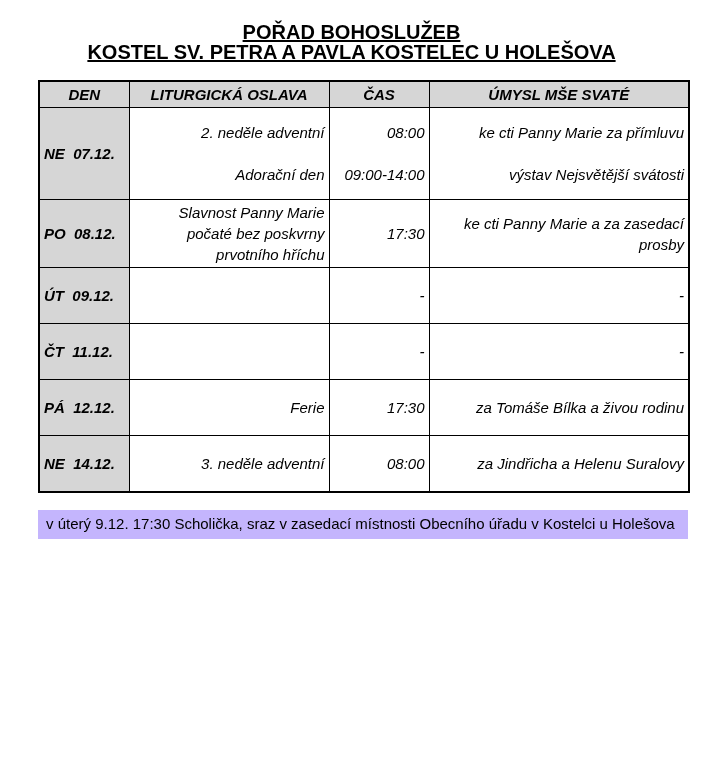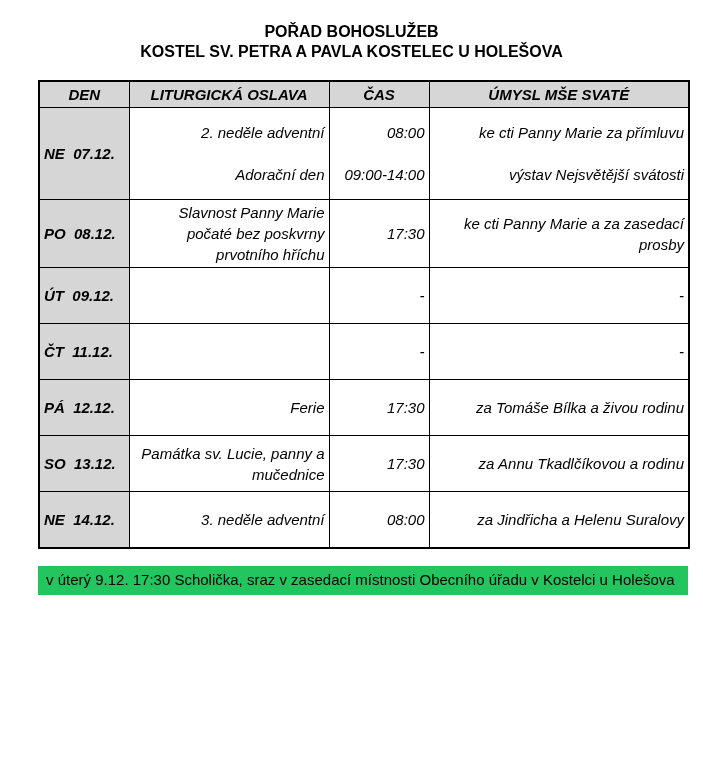--- a/index.html
+++ b/index.html
@@ -16,21 +16,22 @@
     padding-top: 22px;
     background: #ffffff;
   }
   .titles {
     text-align: center;
     line-height: 20px;
     margin-bottom: 18px;
   }
   .title-main, .title-church {
     font-weight: bold;
-    font-size: 16px;
+    font-size: 20px;
+    text-decoration: underline;
   }
   .title-dates {
     font-size: 15px;
     font-weight: normal;
     margin-top: 1px;
   }
   table.schedule {
     border-collapse: collapse;
     margin-left: 38px;
     width: 650px;
@@ -68,21 +69,21 @@
     text-align: right;
     white-space: pre-wrap;
   }
   tr.row-tall td { height: 92px; }
   tr.row-std td { height: 56px; }
   .footer-note {
     margin-left: 38px;
     margin-top: 17px;
     width: 650px;
     box-sizing: border-box;
-    background: #22c55e;
+    background: #c4b5fd;
     font-size: 15px;
     line-height: 21px;
     padding: 3px 8px 5px 8px;
   }
 </style>
 </head>
 <body>
 
 <div class="page">
 
@@ -137,26 +138,20 @@
         <td class="time-cell">-</td>
         <td class="intention-cell">-</td>
       </tr>
       <tr class="row-std">
         <td class="day-cell">PÁ  12.12.</td>
         <td class="celebration-cell">Ferie</td>
         <td class="time-cell">17:30</td>
         <td class="intention-cell">za Tomáše Bílka a živou rodinu</td>
       </tr>
       <tr class="row-std">
-        <td class="day-cell">SO  13.12.</td>
-        <td class="celebration-cell">Památka sv. Lucie, panny a mučednice</td>
-        <td class="time-cell">17:30</td>
-        <td class="intention-cell">za Annu Tkadlčíkovou a rodinu</td>
-      </tr>
-      <tr class="row-std">
         <td class="day-cell">NE  14.12.</td>
         <td class="celebration-cell">3. neděle adventní</td>
         <td class="time-cell">08:00</td>
         <td class="intention-cell">za Jindřicha a Helenu Suralovy</td>
       </tr>
     </tbody>
   </table>
 
   <div class="footer-note">v úterý 9.12. 17:30 Scholička, sraz v zasedací místnosti Obecního úřadu v Kostelci u Holešova</div>
 

